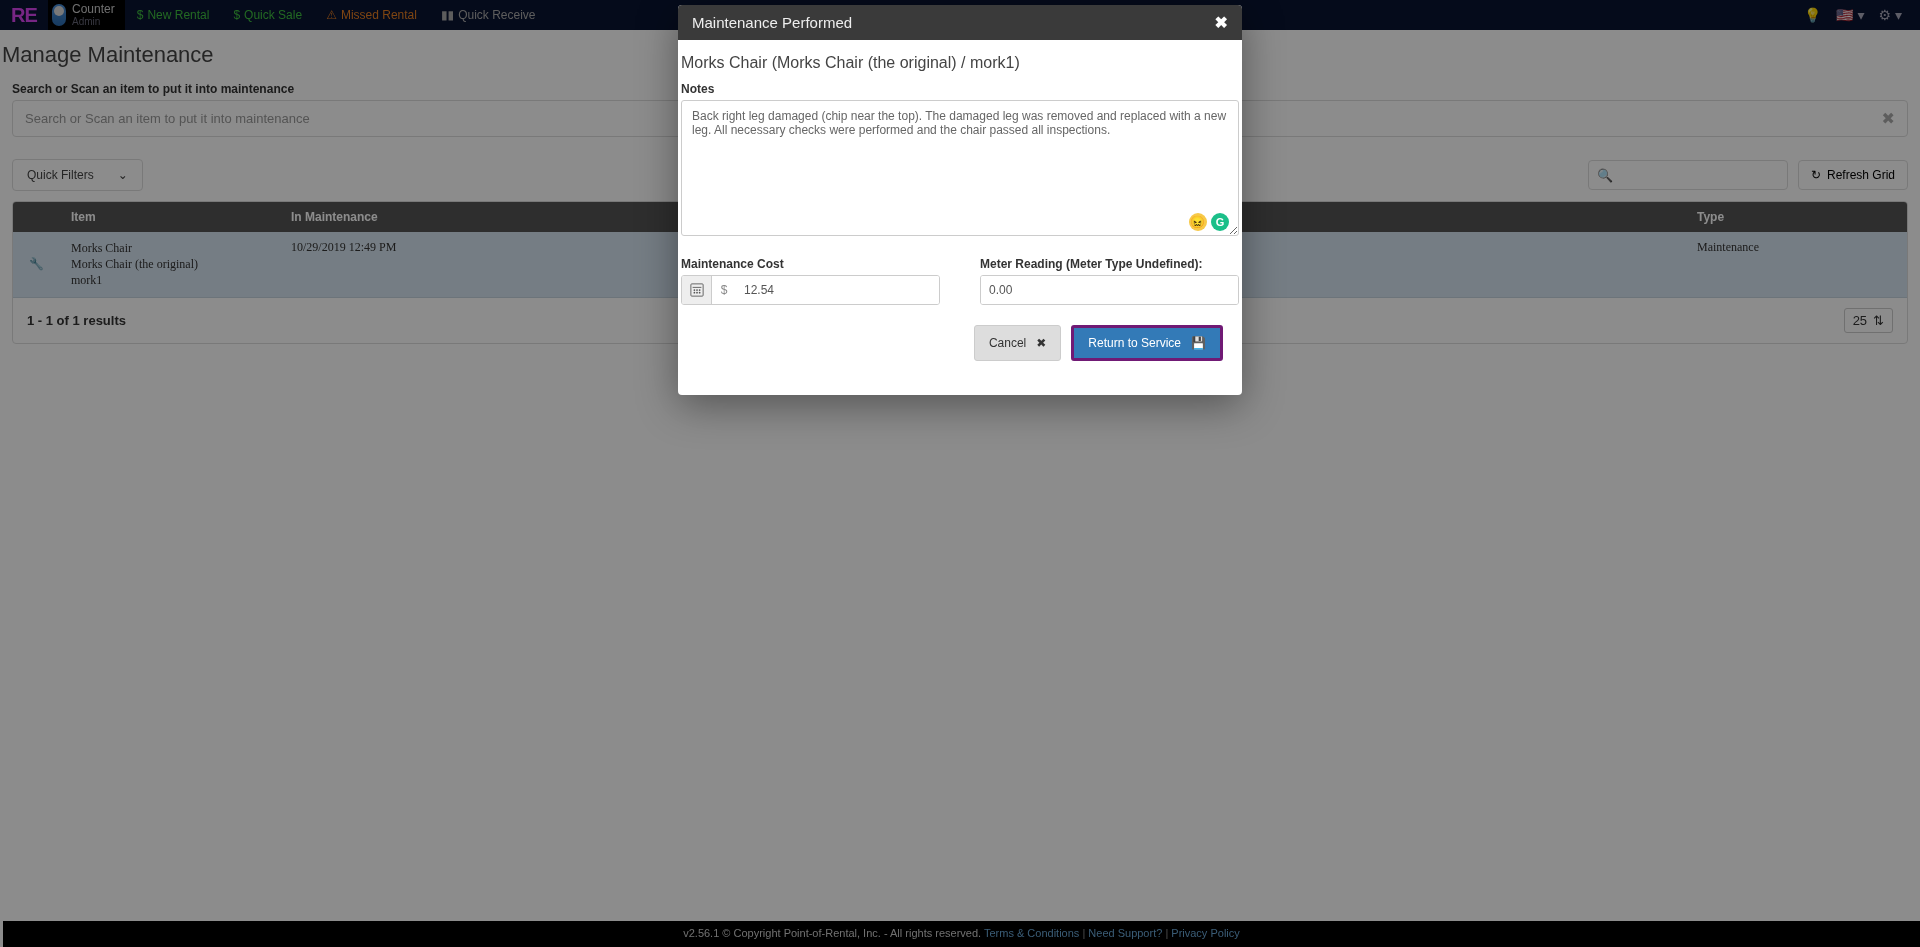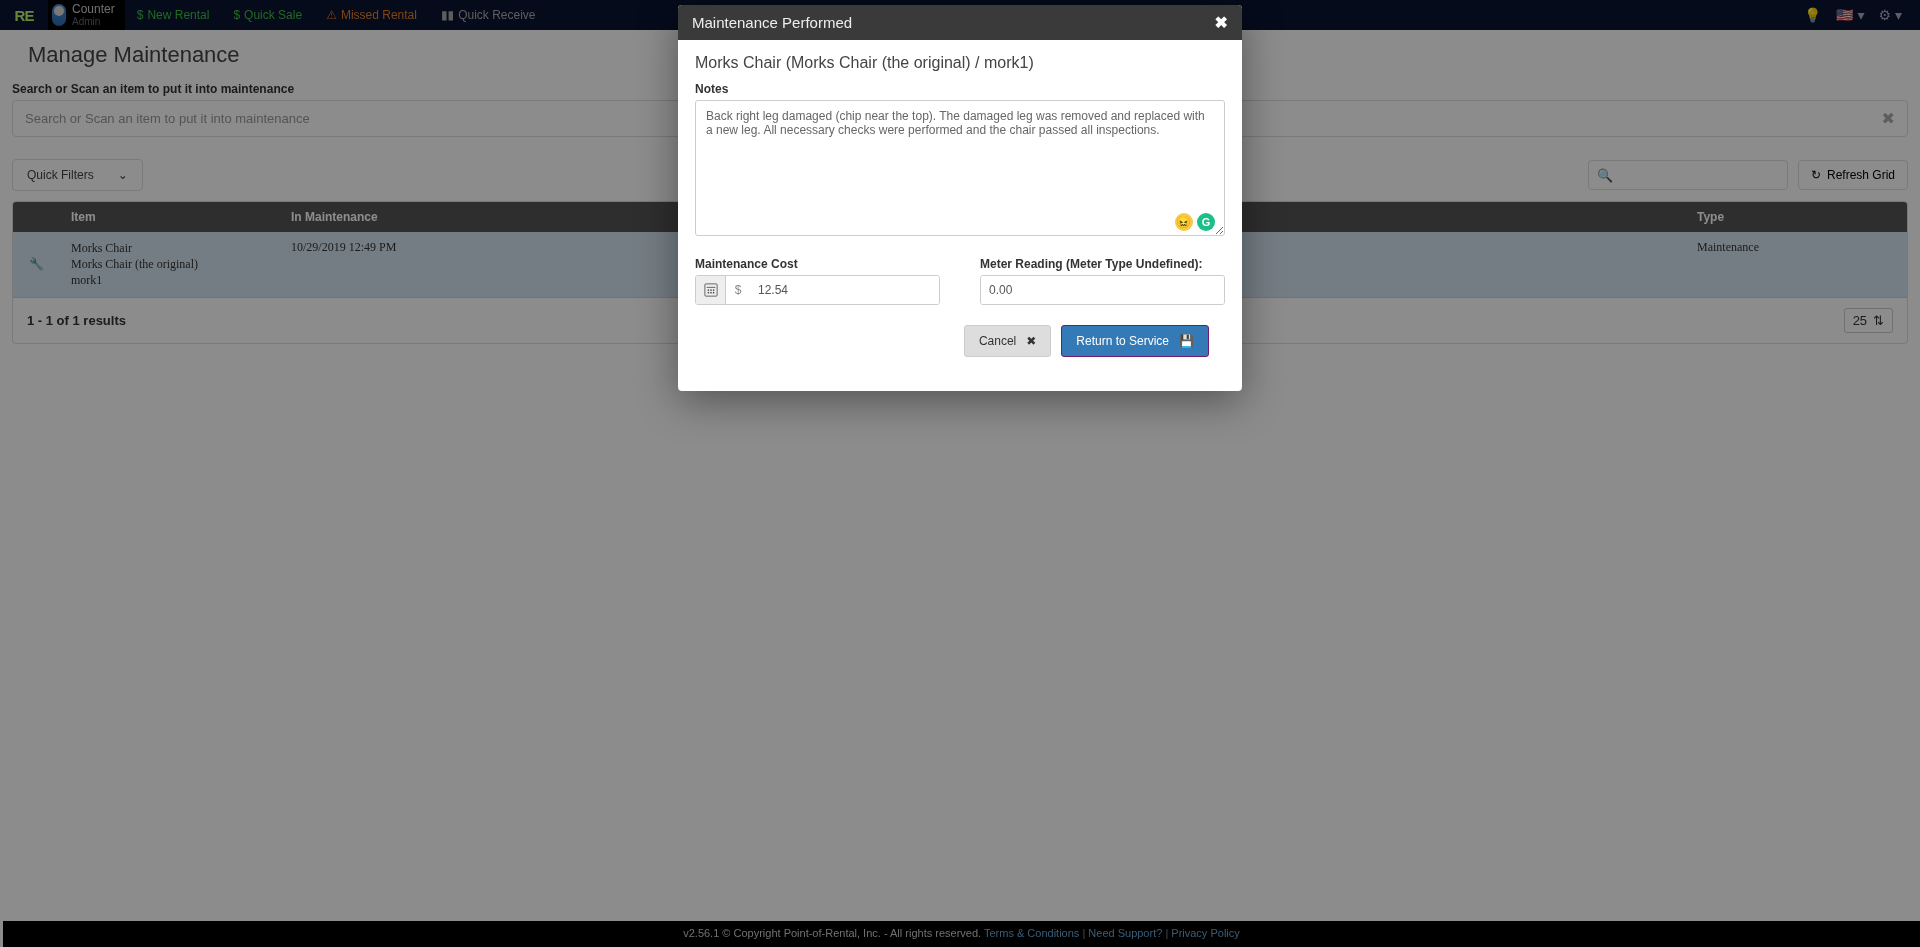--- a/index.html
+++ b/index.html
@@ -19,22 +19,22 @@
   background: #0a1432;
   display: flex;
   align-items: center;
   color: #ccc;
   font-size: 12px;
 }
 .navbar .logo {
   width: 48px;
   text-align: center;
   font-weight: bold;
-  font-size: 15px;
-  color: #bef264;
+  font-size: 20px;
+  color: #d946ef;
   letter-spacing: -1px;
 }
 .navbar .counter-block {
   background: #000;
   height: 30px;
   display: flex;
   align-items: center;
   padding: 0 10px 0 4px;
   gap: 6px;
 }
@@ -67,21 +67,21 @@
 .navbar .gray { color: #aaa; }
 .navbar .spacer { flex: 1; }
 .navbar .right-icons { display:flex; align-items:center; gap:14px; padding-right:18px; }
 .navbar .right-icons .ic { color:#aab; font-size:14px; cursor:pointer; }
 
 .page {
   background: #fff;
   min-height: calc(100% - 30px - 24px);
 }
 .page-header {
-  padding: 12px 28px 8px;
+  padding: 12px 2px 8px;
   font-size: 22px;
   color: #444;
 }
 .section-label {
   font-size: 12px;
   font-weight: bold;
   padding: 6px 12px 4px;
   color: #333;
 }
 .panel {
@@ -220,21 +220,21 @@
 }
 .modal-head {
   background: #3a3a3a;
   color: #eee;
   padding: 8px 14px;
   font-size: 15px;
   display:flex; align-items:center;
 }
 .modal-head .close { cursor:pointer; font-size:16px; font-weight:bold; color:#fff; }
 .modal-body {
-  padding: 14px 17px 18px;
+  padding: 14px 3px 18px;
 }
 .modal-body .item-title {
   font-size: 16px;
   color: #444;
   margin-bottom: 10px;
 }
 .modal-body label {
   font-size: 12px;
   font-weight: bold;
   color: #333;
@@ -310,21 +310,21 @@
   align-items:center;
   gap:10px;
 }
 .btn-cancel {
   background:#ddd;
   border:1px solid #ccc;
   color:#333;
 }
 .btn-primary {
   background:#337ab7;
-  border:1px solid #701a75;
+  border:3px solid #701a75;
   color:#fff;
 }
 </style>
 </head>
 <body>
 
 <div class="navbar">
   <div class="logo">RE</div>
   <div class="counter-block">
     <div class="switch"></div>

